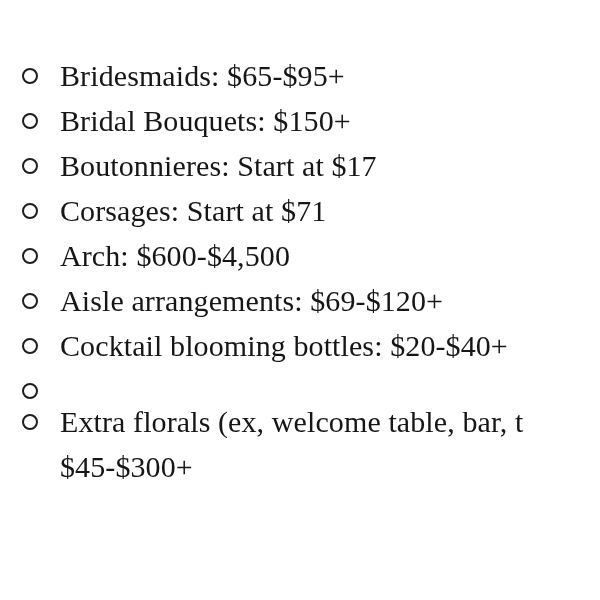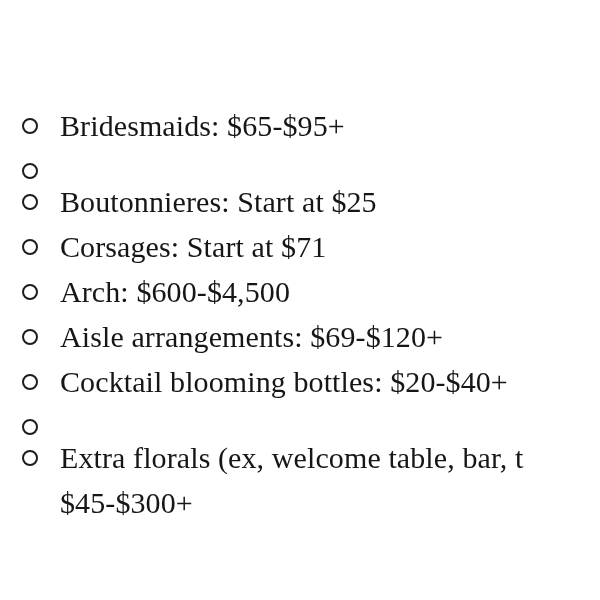--- a/index.html
+++ b/index.html
@@ -9,21 +9,21 @@
   body {
     width: 600px;
     height: 600px;
     background: #ffffff;
     overflow: hidden;
     font-family: "Liberation Serif", serif;
     color: #161616;
   }
   .price-list {
     box-sizing: border-box;
-    padding: 103px 0 0 22px;
+    padding: 53px 0 0 22px;
     width: 584px;
   }
   .list-item {
     display: flex;
     align-items: flex-start;
   }
   .bullet {
     flex: 0 0 auto;
     width: 12px;
     height: 12px;
@@ -47,25 +47,26 @@
 
 <div class="price-list">
 
   <div class="list-item">
     <span class="bullet"></span>
     <span class="item-text">Bridesmaids: $65-$95+</span>
   </div>
 
   <div class="list-item">
     <span class="bullet"></span>
+    <span class="item-text">Bridal Bouquets: $150+</span>
   </div>
 
   <div class="list-item">
     <span class="bullet"></span>
-    <span class="item-text">Boutonnieres: Start at $25</span>
+    <span class="item-text">Boutonnieres: Start at $17</span>
   </div>
 
   <div class="list-item">
     <span class="bullet"></span>
     <span class="item-text">Corsages: Start at $71</span>
   </div>
 
   <div class="list-item">
     <span class="bullet"></span>
     <span class="item-text">Arch: $600-$4,500</span>

